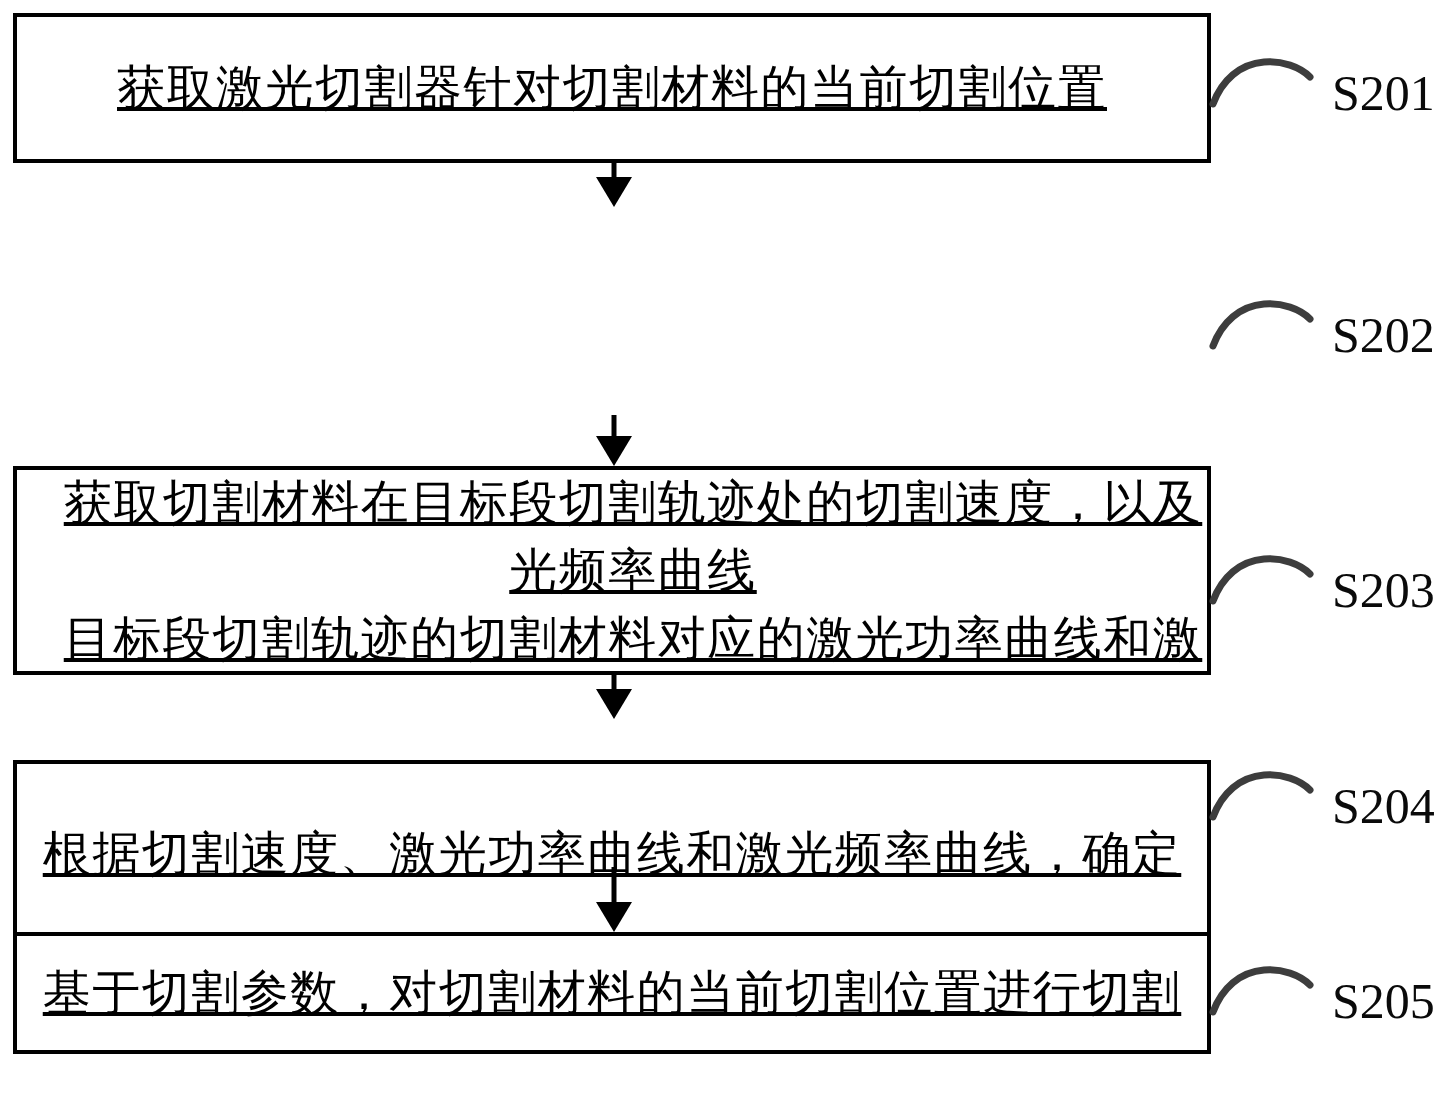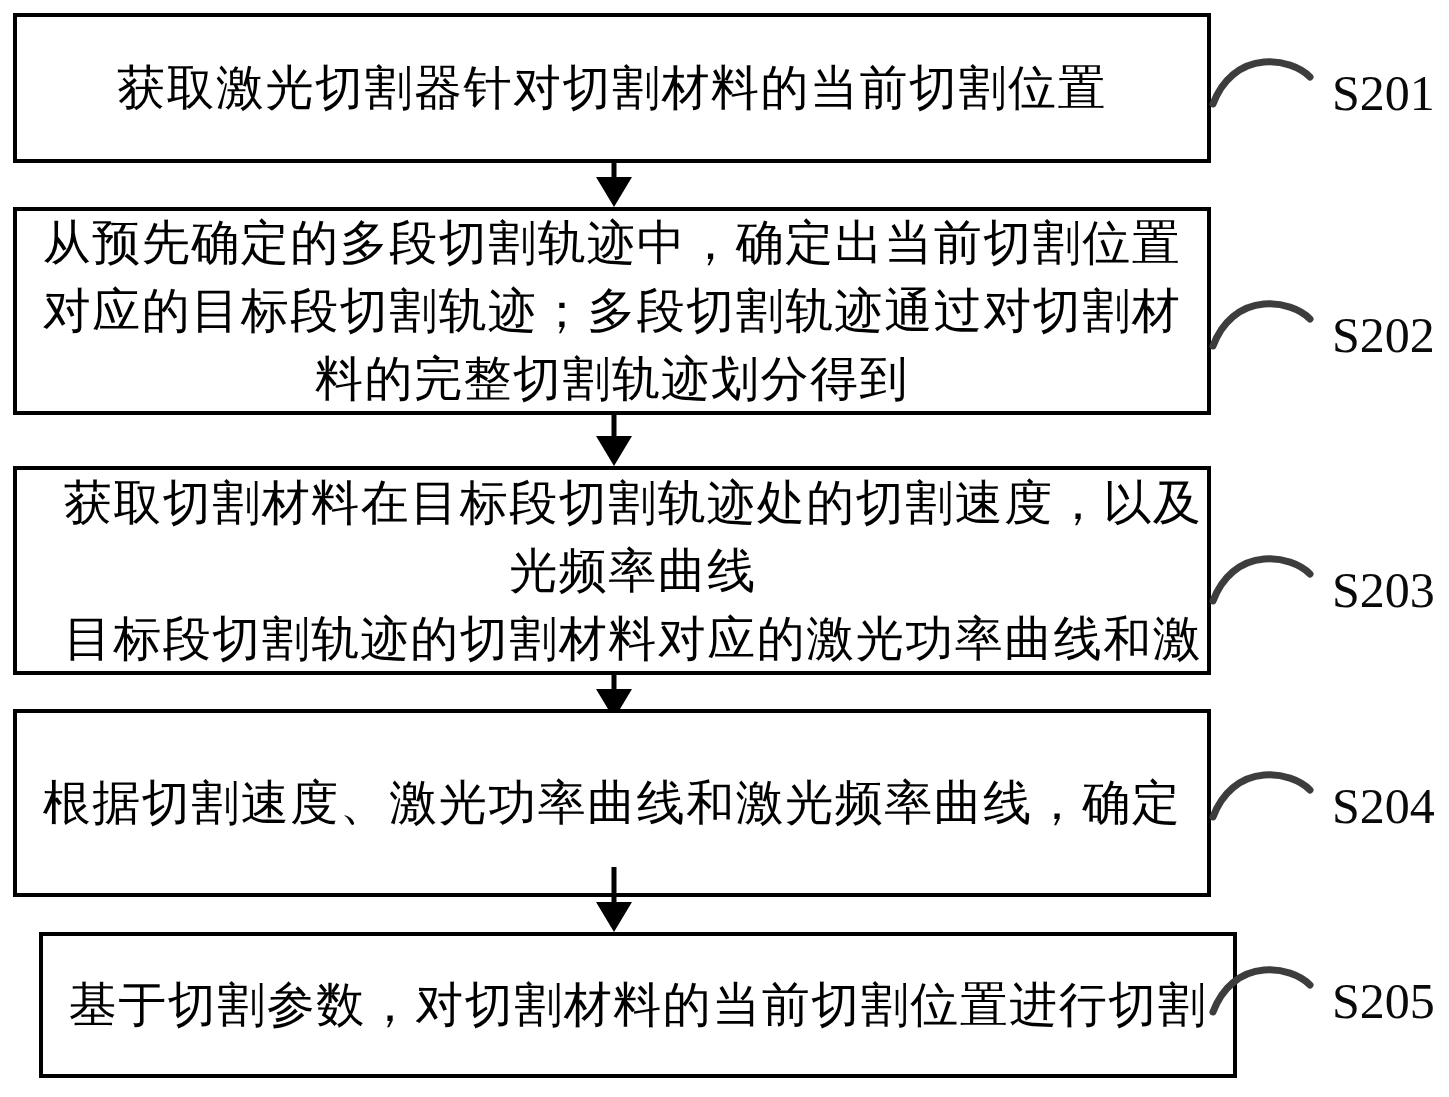--- a/index.html
+++ b/index.html
@@ -27,20 +27,21 @@
     justify-content: center;
     align-items: center;
   }
   .box-line {
     font-size: 48px;
     letter-spacing: 1.5px;
     line-height: 68px;
     color: #000000;
     text-align: center;
     white-space: nowrap;
+    text-decoration: underline;
   }
   .flow-arrow {
     position: absolute;
     left: 592px;
   }
   .step-arc {
     position: absolute;
     left: 1208px;
     width: 106px;
     height: 52px;
@@ -68,25 +69,20 @@
   <svg class="step-arc" style="top:56px;" viewBox="0 0 106 52">
     <path d="M5,48 C14,24 32,8 56,6 C74,4.5 92,11 102,21" fill="none" stroke-width="7" stroke-linecap="round" stroke="#3d3d3d"></path>
   </svg>
   <div class="step-label" style="top:61px;">S201</div>
 
   <svg class="flow-arrow" style="top:163px;" width="44" height="44" viewBox="0 0 44 44">
     <line x1="22" y1="0" x2="22" y2="16" stroke-width="5" stroke="#000000"></line>
     <polygon points="4,14 40,14 22,44" fill="#000000"></polygon>
   </svg>
 
-  <div class="step-box" style="top:207px; height:208px;">
-    <div class="box-line">从预先确定的多段切割轨迹中，确定出当前切割位置</div>
-    <div class="box-line">对应的目标段切割轨迹；多段切割轨迹通过对切割材</div>
-    <div class="box-line">料的完整切割轨迹划分得到</div>
-  </div>
   <svg class="step-arc" style="top:298px;" viewBox="0 0 106 52">
     <path d="M5,48 C14,24 32,8 56,6 C74,4.5 92,11 102,21" fill="none" stroke-width="7" stroke-linecap="round" stroke="#3d3d3d"></path>
   </svg>
   <div class="step-label" style="top:303px;">S202</div>
 
   <svg class="flow-arrow" style="top:415px;" width="44" height="51" viewBox="0 0 44 51">
     <line x1="22" y1="0" x2="22" y2="23" stroke-width="5" stroke="#000000"></line>
     <polygon points="4,21 40,21 22,51" fill="#000000"></polygon>
   </svg>
 
@@ -98,34 +94,34 @@
   <svg class="step-arc" style="top:553px;" viewBox="0 0 106 52">
     <path d="M5,48 C14,24 32,8 56,6 C74,4.5 92,11 102,21" fill="none" stroke-width="7" stroke-linecap="round" stroke="#3d3d3d"></path>
   </svg>
   <div class="step-label" style="top:558px;">S203</div>
 
   <svg class="flow-arrow" style="top:675px;" width="44" height="44" viewBox="0 0 44 44">
     <line x1="22" y1="0" x2="22" y2="16" stroke-width="5" stroke="#000000"></line>
     <polygon points="4,14 40,14 22,44" fill="#000000"></polygon>
   </svg>
 
-  <div class="step-box" style="top:709px; height:188px;gap:36px;">
+  <div class="step-box" style="top:760px; height:188px;gap:36px;">
     <div class="box-line">根据切割速度、激光功率曲线和激光频率曲线，确定</div>
   </div>
   <svg class="step-arc" style="top:769px;" viewBox="0 0 106 52">
     <path d="M5,48 C14,24 32,8 56,6 C74,4.5 92,11 102,21" fill="none" stroke-width="7" stroke-linecap="round" stroke="#3d3d3d"></path>
   </svg>
   <div class="step-label" style="top:774px;">S204</div>
 
   <svg class="flow-arrow" style="top:867px;" width="44" height="65" viewBox="0 0 44 65">
     <line x1="22" y1="0" x2="22" y2="37" stroke-width="5" stroke="#000000"></line>
     <polygon points="4,35 40,35 22,65" fill="#000000"></polygon>
   </svg>
 
-  <div class="step-box" style="top:932px; height:146px;margin-left:26px;">
+  <div class="step-box" style="top:932px; height:122px;">
     <div class="box-line">基于切割参数，对切割材料的当前切割位置进行切割</div>
   </div>
   <svg class="step-arc" style="top:964px;" viewBox="0 0 106 52">
     <path d="M5,48 C14,24 32,8 56,6 C74,4.5 92,11 102,21" fill="none" stroke-width="7" stroke-linecap="round" stroke="#3d3d3d"></path>
   </svg>
   <div class="step-label" style="top:969px;">S205</div>
 
 </div>
 
 </body></html>

